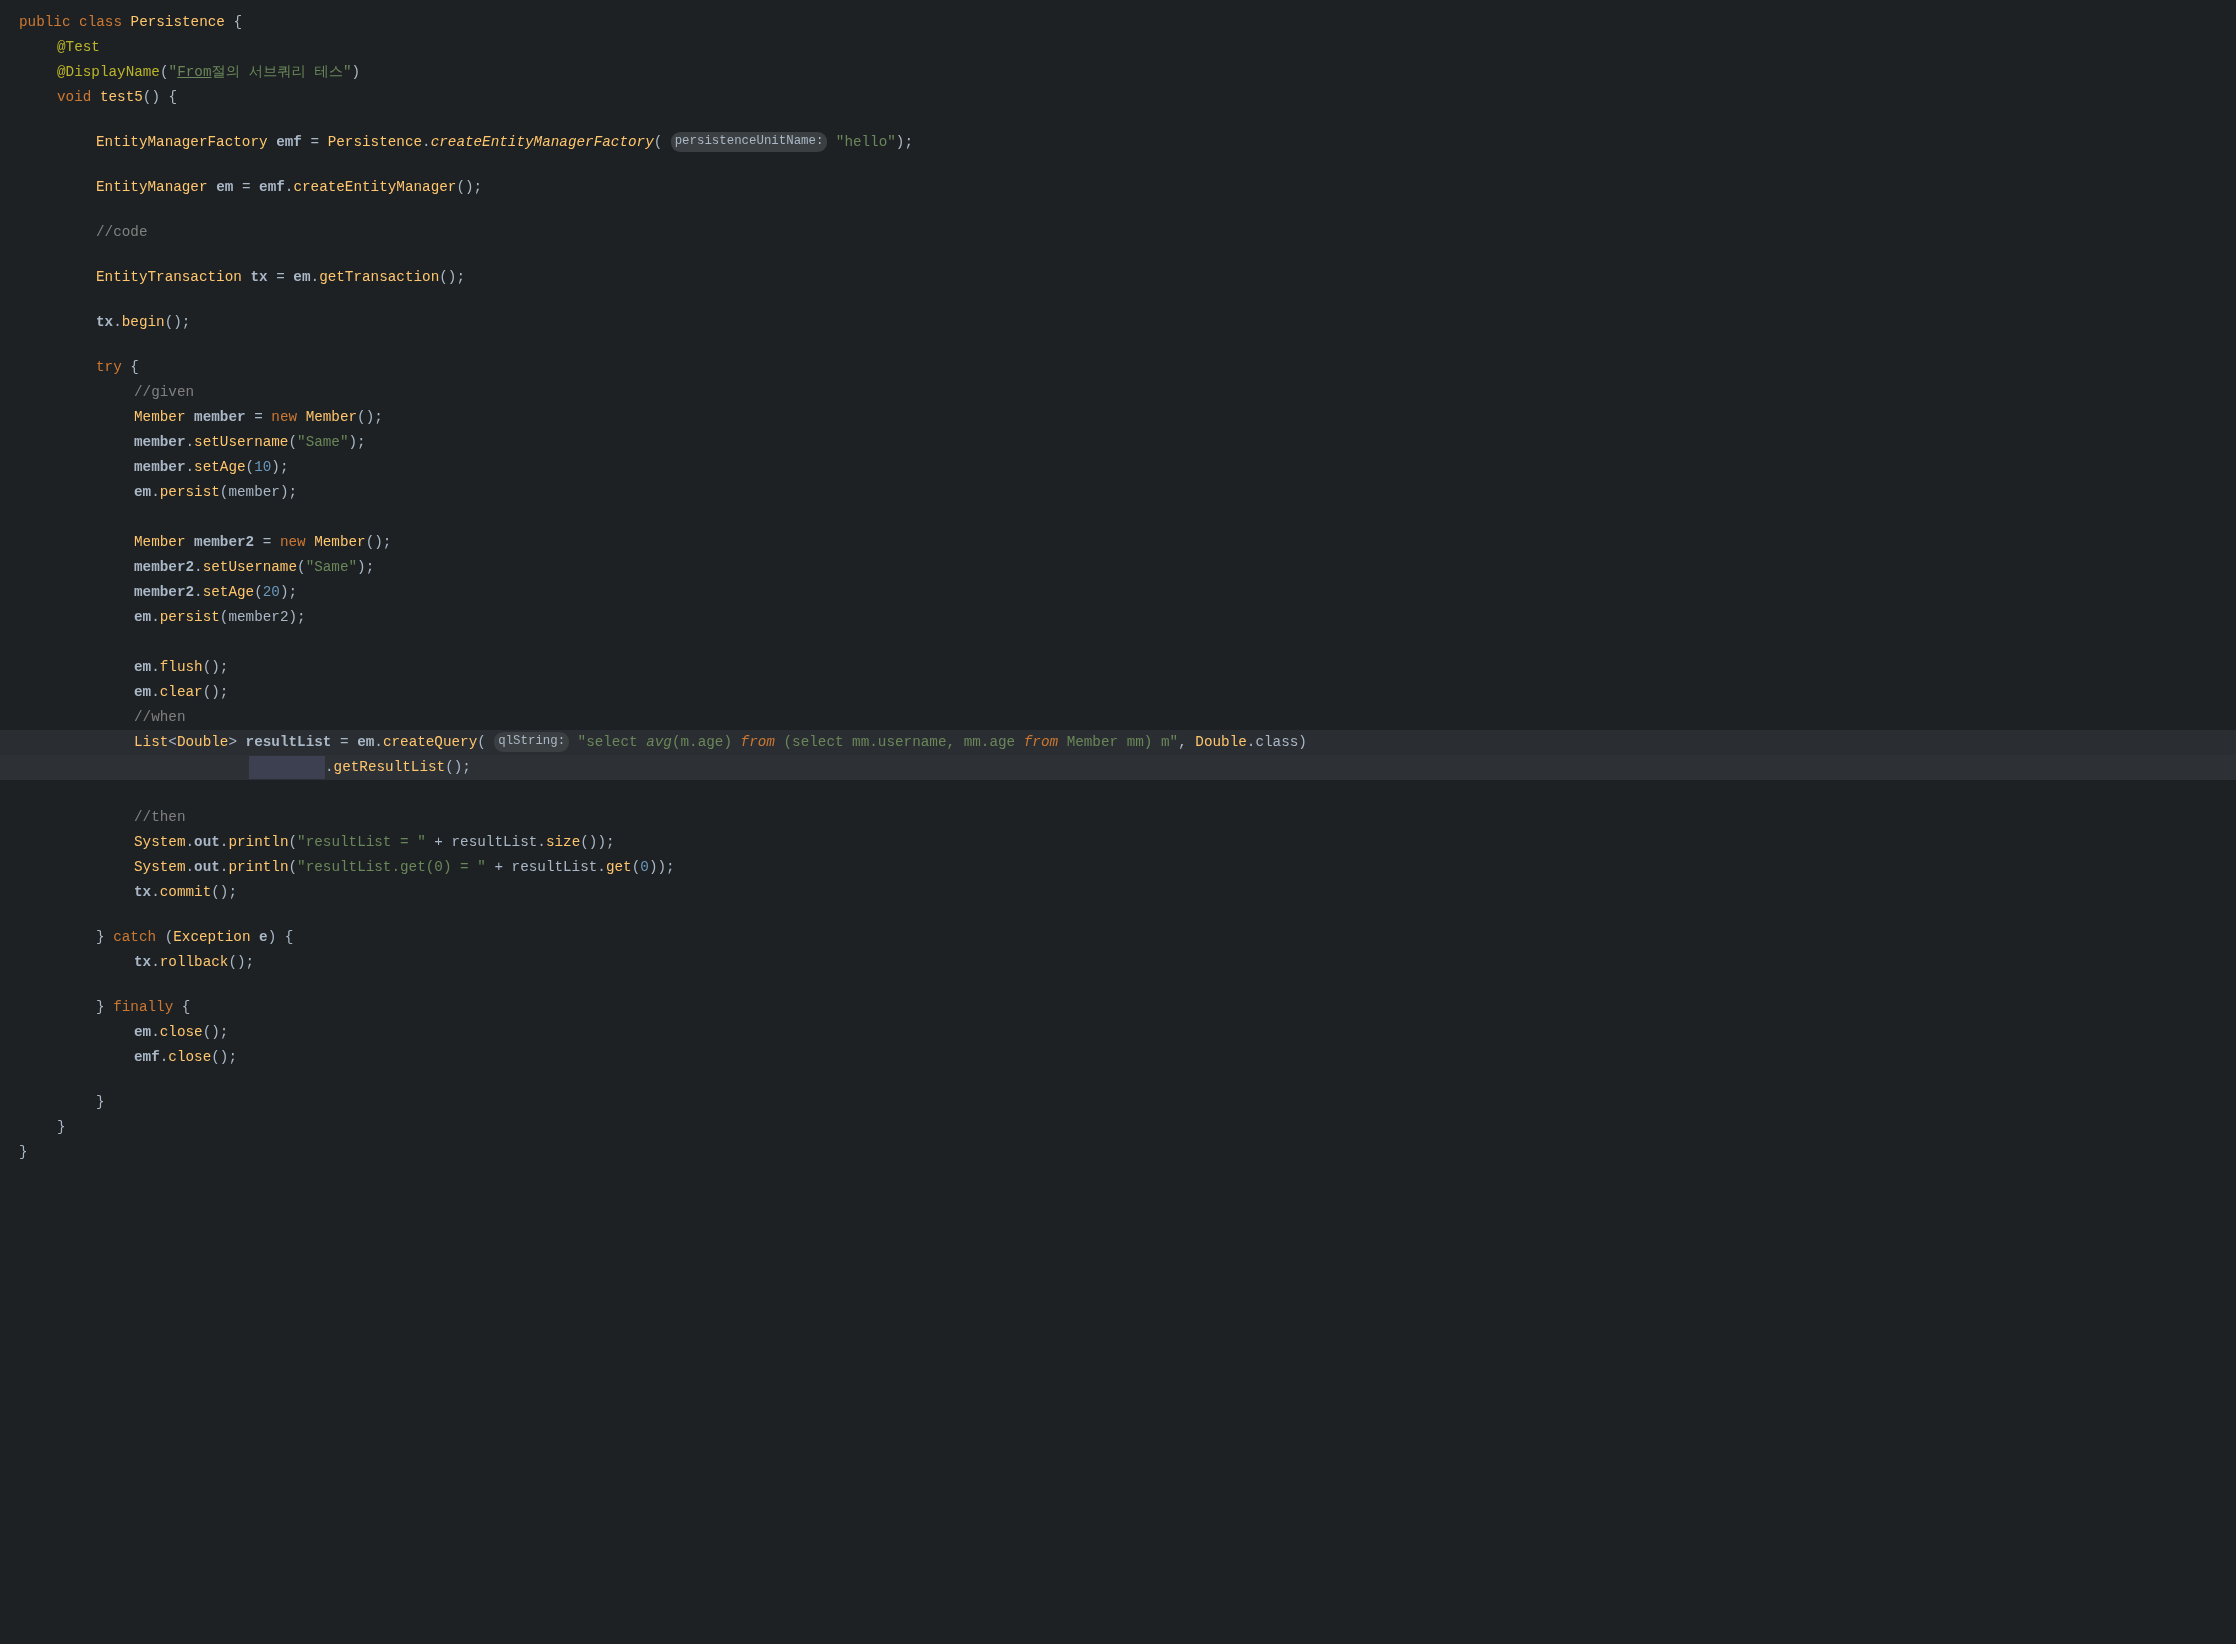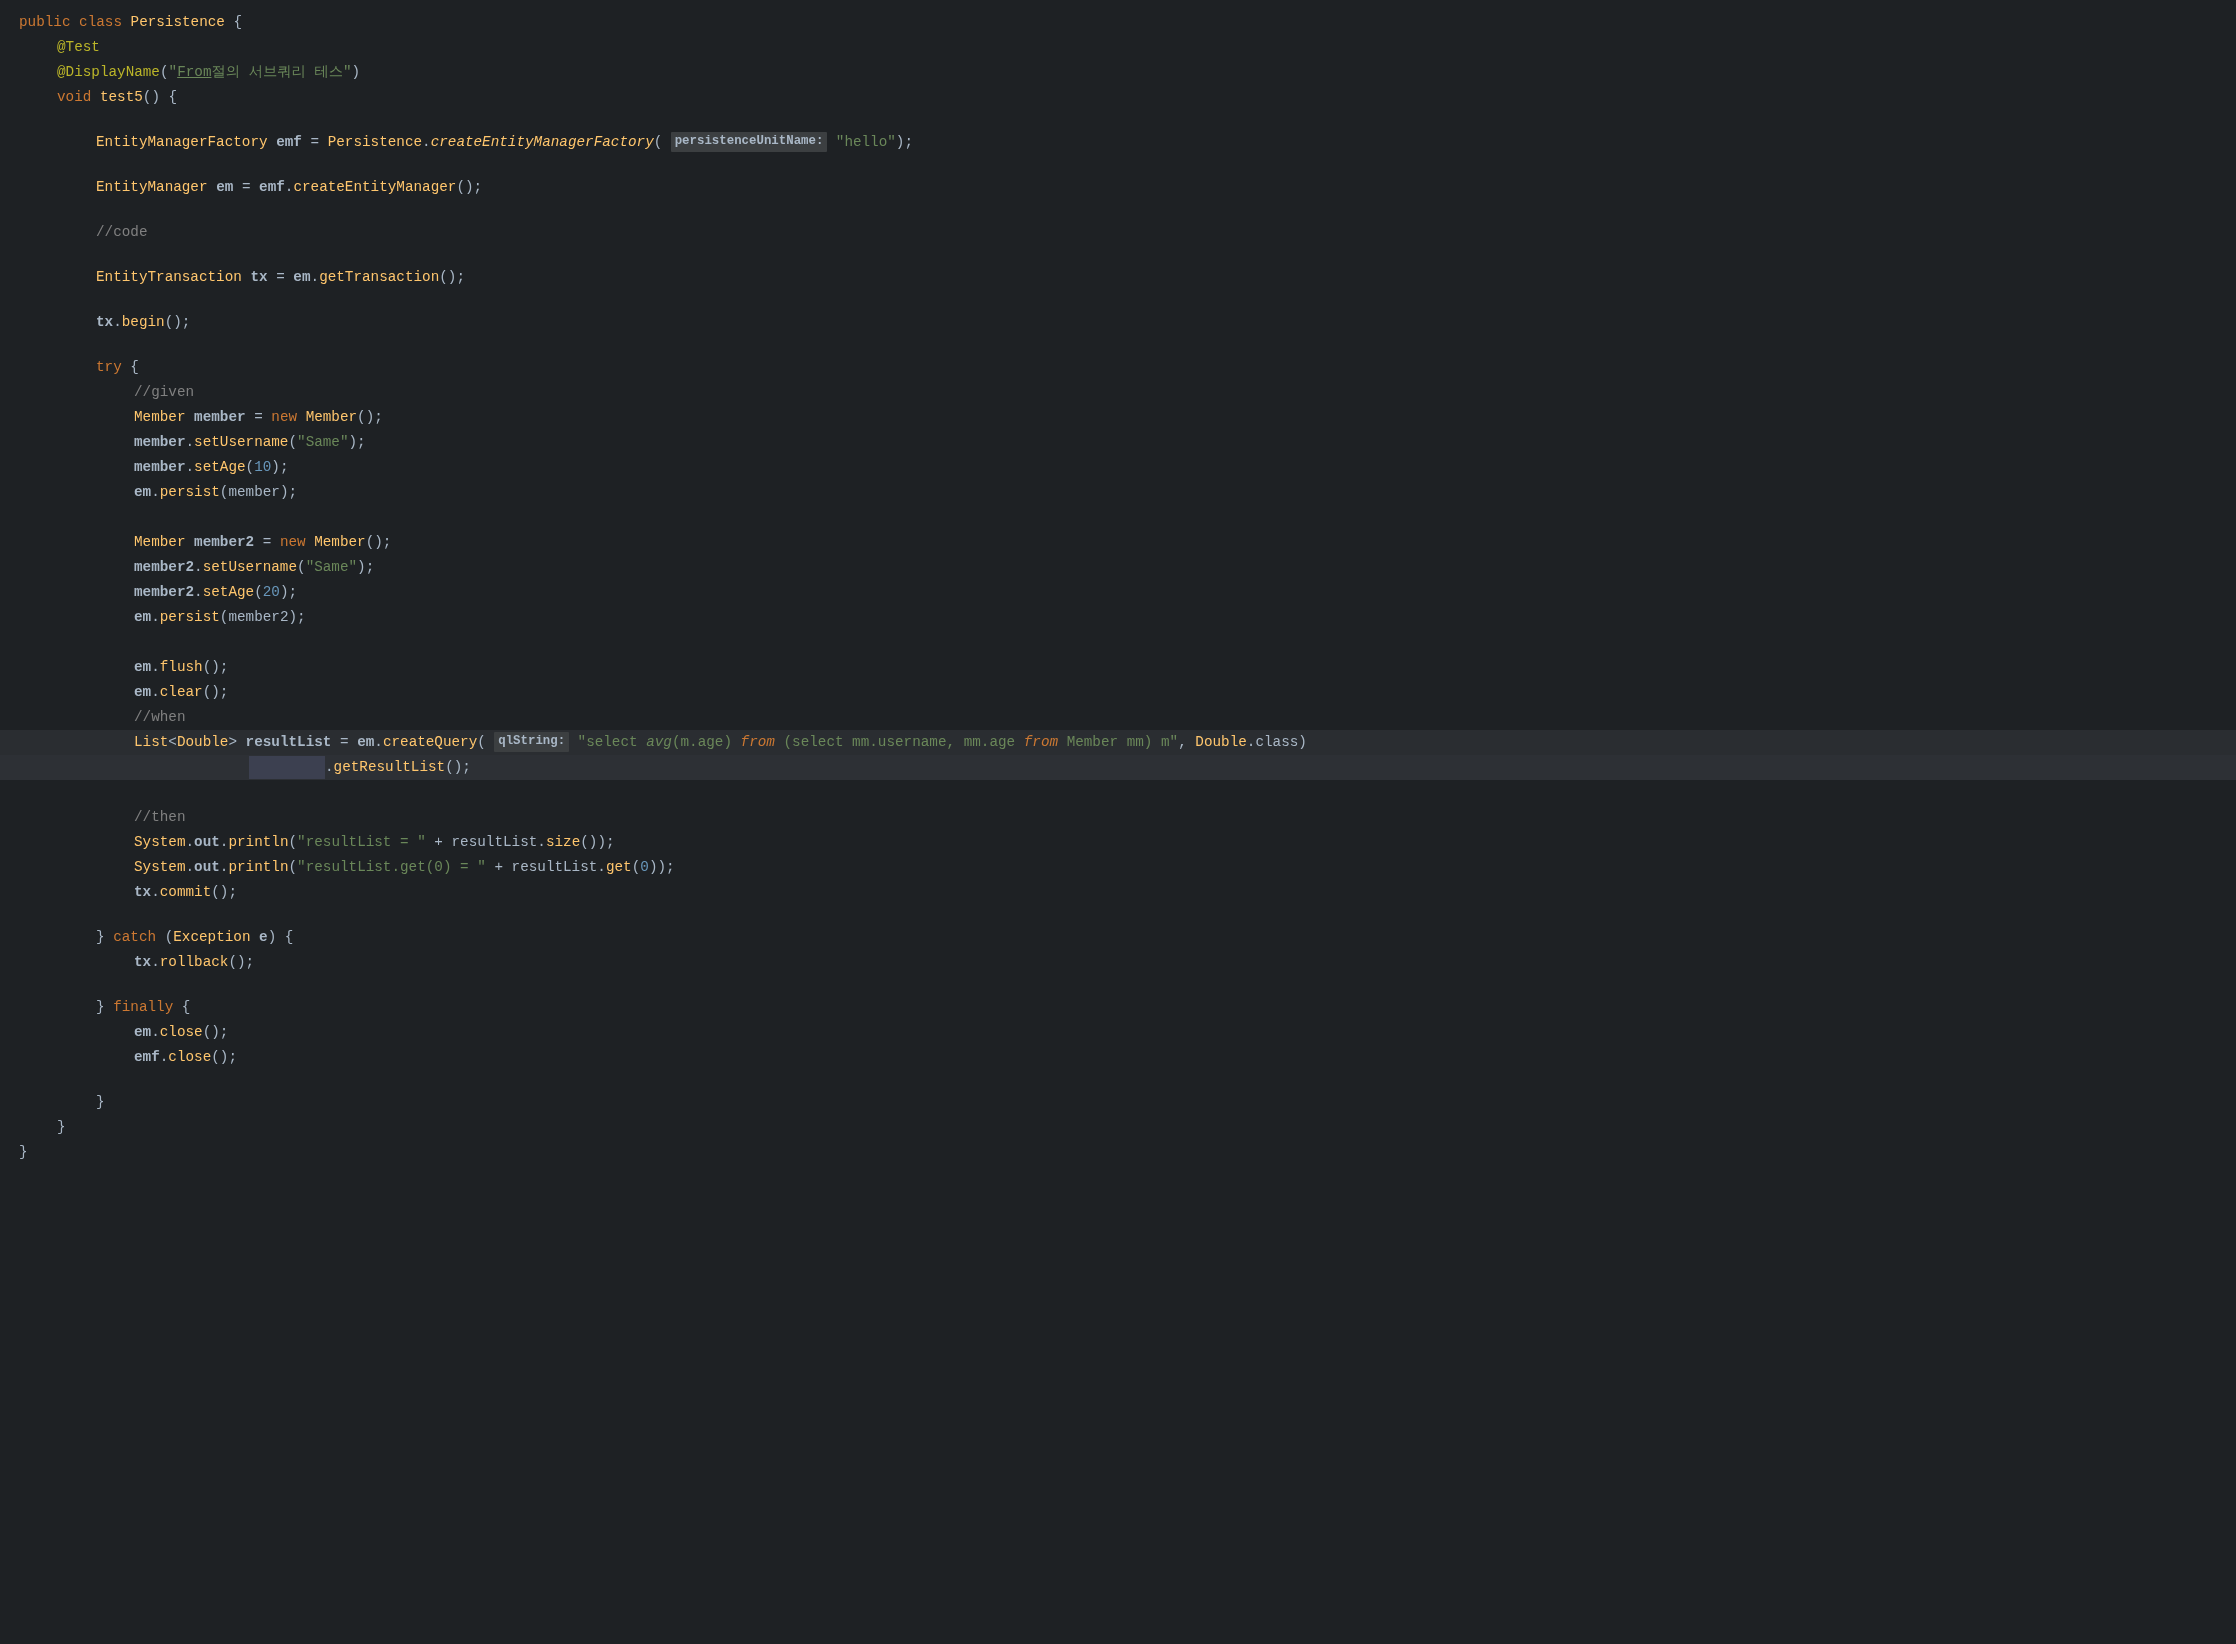--- a/index.html
+++ b/index.html
@@ -37,21 +37,21 @@
     .i2 { padding-left: 96px; margin-top: 20px; }
     .i3 { padding-left: 134px; }
 
     
     .kw { color: #cc7832; } 
     .type { color: #ffc66d; } 
     .string { color: #6a8759; } 
     .number { color: #6897bb; } 
     .comment { color: #808080; } 
     .annotation { color: #bbb529; } 
-    .param-hint { color: #a9b7c6; background: #3c3f41; border-radius: 1px; padding: 0 3.8px; font-size: 12.4px; font-weight: bold; }
+    .param-hint { color: #a9b7c6; background: #3c3f41; border-radius: 9px; padding: 0 3.8px; font-size: 12.4px; }
     .plain { color: #a9b7c6; }
     .var { color: #a9b7c6; font-weight: bold; }
     .method-call { color: #ffc66d; }
     .ql-string { color: #6a8759; }
     .ql-keyword { color: #cc7832; font-style: italic; }
     .cursor { border-right: 1.9px solid #aeafad; display: inline-block; }
   </style>
 </head>
 <body>
 

